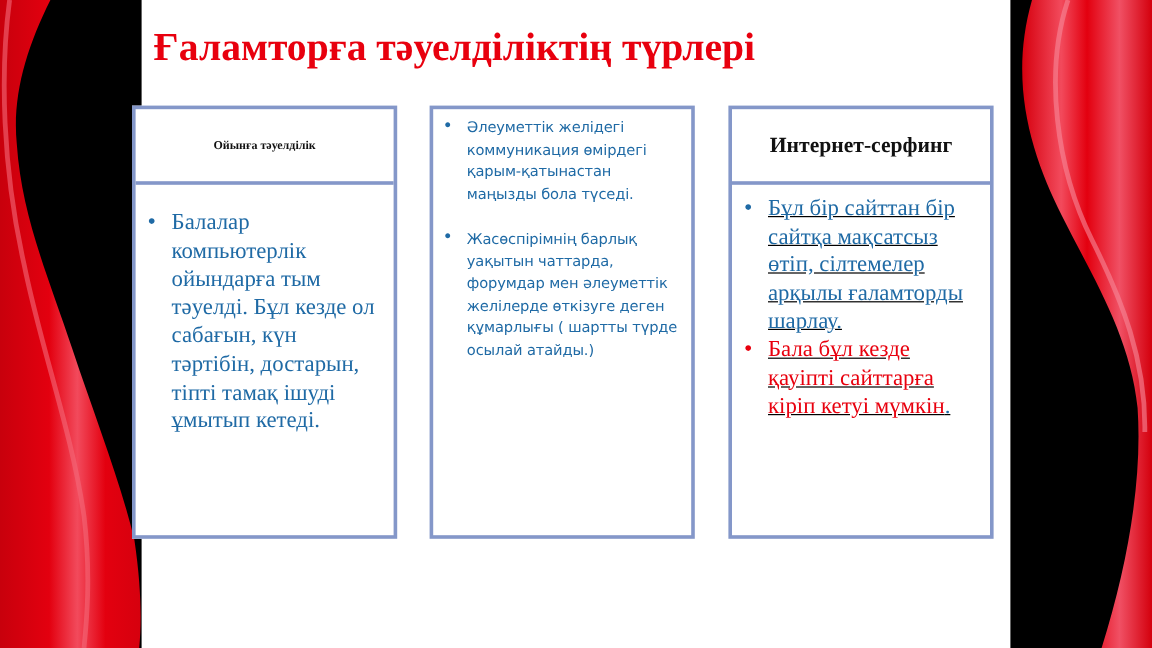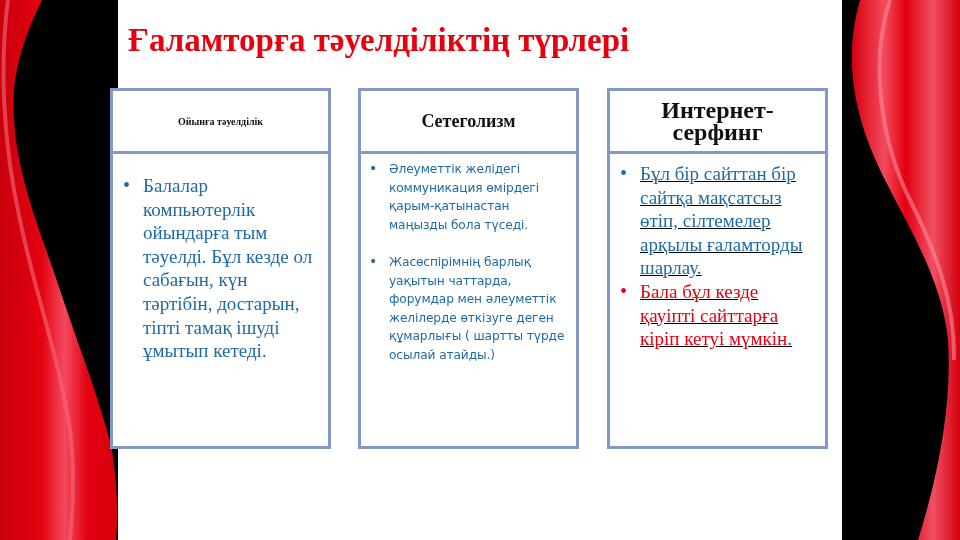--- a/index.html
+++ b/index.html
@@ -21,21 +21,21 @@
     .card-head {
       height: 63px; border-bottom: 3px solid #8497c9;
       display: flex; align-items: center; justify-content: center; text-align: center;
       font-family: "Liberation Serif", serif; font-weight: bold; color: #111;
     }
     .c1 { left: 110px; }
     .c2 { left: 358px; }
     .c3 { left: 607px; }
     .c1 .card-head { font-size: 10px; }
     .c2 .card-head { font-size: 18px; }
-    .c3 .card-head { font-size: 24px; line-height: 22px; padding: 0 28px; }
+    .c3 .card-head { font-size: 18px; line-height: 22px; padding: 0 28px; }
     .card-body { padding: 20px 8px 0 6px; }
     ul { list-style: none; }
     li { position: relative; padding-left: 24px; }
     li::before {
       content: "•"; position: absolute; left: 4px; top: 0;
       color: #1f6aa5;
     }
     .serif-body li { font-family: "Liberation Serif", serif; font-size: 19px; line-height: 23.6px; color: #1f6aa5; }
     .serif-body li::before { font-size: 20px; }
     .sans-body li { font-family: "DejaVu Sans", sans-serif; font-size: 12.2px; line-height: 18.5px; color: #1f6aa5; letter-spacing: -0.1px; }
@@ -86,21 +86,20 @@
   <div class="card c1">
     <div class="card-head">Ойынға тәуелділік</div>
     <div class="card-body serif-body">
       <ul>
         <li>Балалар компьютерлік ойындарға тым тәуелді. Бұл кезде ол сабағын, күн тәртібін, достарын, тіпті тамақ ішуді ұмытып кетеді.</li>
       </ul>
     </div>
   </div>
 
   <div class="card c2">
-    <div class="card-head">Сетеголизм</div>
     <div class="card-body sans-body">
       <ul>
         <li>Әлеуметтік желідегі коммуникация өмірдегі қарым-қатынастан маңызды бола түседі.</li>
         <li>Жасөспірімнің барлық уақытын чаттарда, форумдар мен әлеуметтік желілерде өткізуге деген құмарлығы ( шартты түрде осылай атайды.)</li>
       </ul>
     </div>
   </div>
 
   <div class="card c3">
     <div class="card-head">Интернет-серфинг</div>

